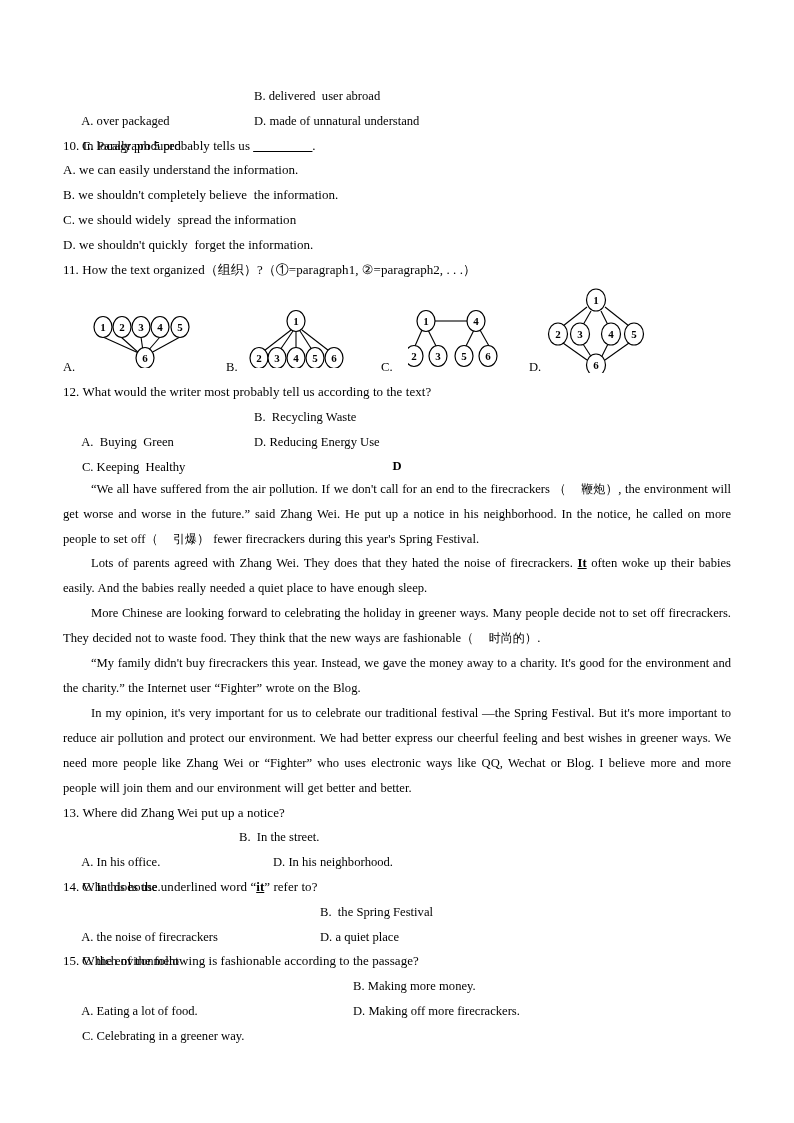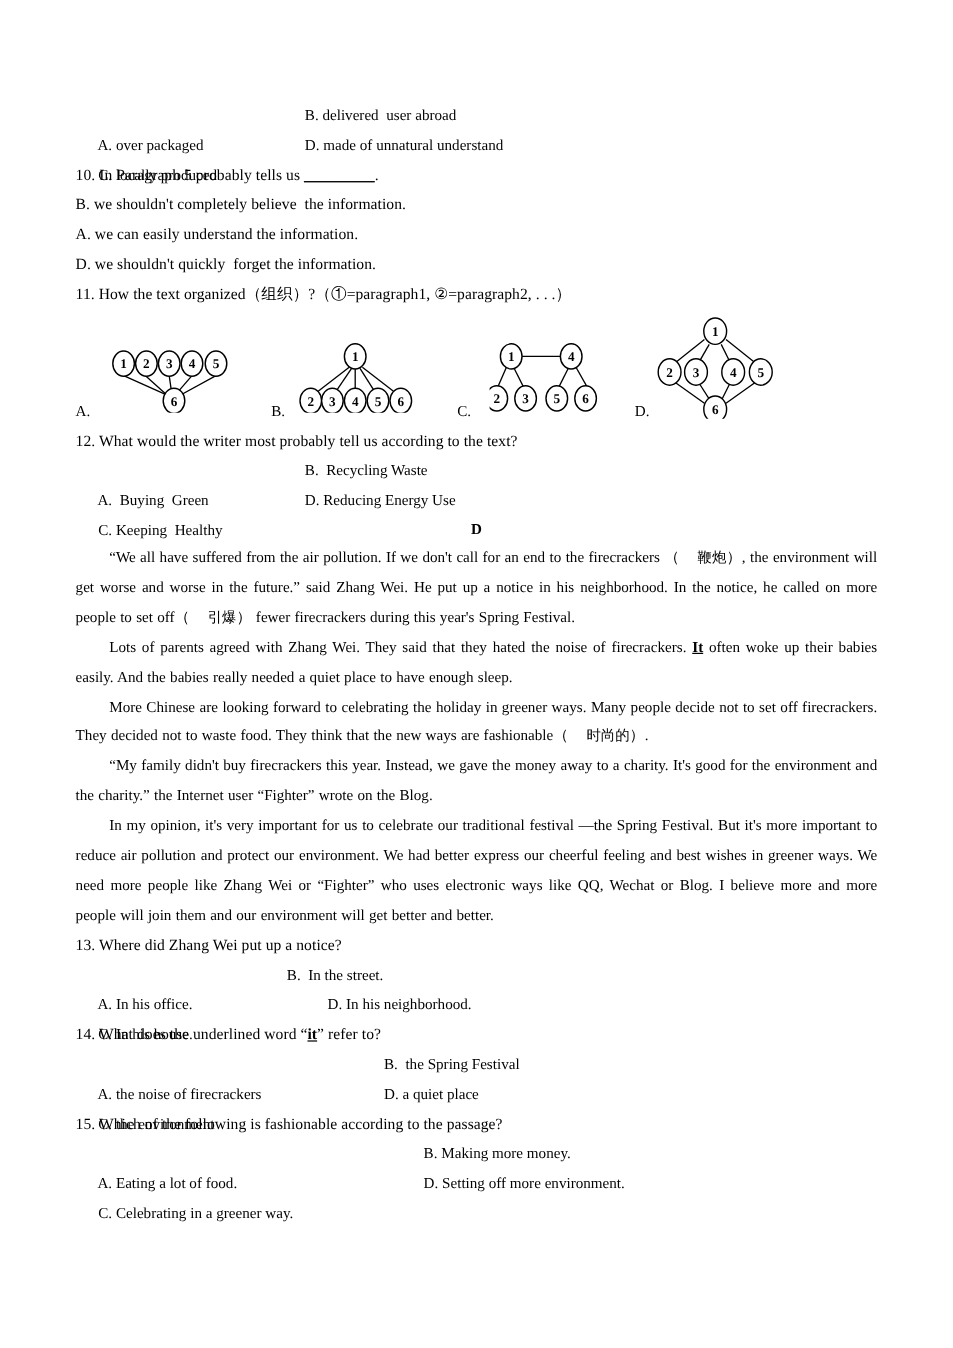--- a/index.html
+++ b/index.html
@@ -113,22 +113,23 @@
     <div class="opt-row">
       <span>A. over packaged</span>
       <span class="col2" style="left:191px;">B. delivered  user abroad</span>
     </div>
     <div class="opt-row">
       <span>C. locally produced</span>
       <span class="col2" style="left:191px;">D. made of unnatural understand</span>
     </div>
 
     <div class="qline"><span>10. In Paragraph 5 probably tells us </span><span class="blank-ul">_________</span><span>.</span></div>
+    <div class="qline">A. we can easily understand the information.</div>
     <div class="qline">B. we shouldn't completely believe  the information.</div>
-    <div class="qline">A. we can easily understand the information.</div>
+    <div class="qline">C. we should widely  spread the information</div>
     <div class="qline">D. we shouldn't quickly  forget the information.</div>
 
     <div class="qline">11. How the text organized（组织）?（①=paragraph1, ②=paragraph2, . . .）</div>
 
     <div class="diagram-area">
 
       <div class="dgroup" style="left:22px; top:14px;">
         <svg width="118" height="72" viewBox="0 0 118 72">
           <g stroke="#000" stroke-width="1.1" fill="none">
             <line x1="18" y1="41" x2="58" y2="59"></line>
@@ -256,21 +257,21 @@
     </div>
     <div class="opt-row">
       <span>C. Keeping  Healthy</span>
       <span class="col2" style="left:191px;">D. Reducing Energy Use</span>
     </div>
 
     <div class="section-head">D</div>
 
     <p class="para"><span>“We  all  have  suffered  from  the  air  pollution.   If  we  don't  call  for  an  end  to  the  firecrackers   （</span><span class="cjk">鞭炮</span><span>）,  the environment  will  get worse and worse in the future.” said  Zhang  Wei.  He  put up a notice in his neighborhood.  In the notice, he called  on more people to set off（</span><span class="cjk">引爆</span><span>）   fewer firecrackers during this year's Spring Festival.</span></p>
 
-    <p class="para"><span>Lots  of parents agreed with Zhang Wei.  They said that they hated the noise of firecrackers. </span><b class="uline">It</b><span> often woke up their babies  easily.  And the babies  really needed a quiet place to have enough sleep.</span></p>
+    <p class="para"><span>Lots  of parents agreed with Zhang Wei.  They does that they hated the noise of firecrackers. </span><b class="uline">It</b><span> often woke up their babies  easily.  And the babies  really needed a quiet place to have enough sleep.</span></p>
 
     <p class="para"><span>More  Chinese  are looking  forward to celebrating the holiday  in greener ways. Many people decide not to set off firecrackers. They decided not to waste food. They think that the new ways are fashionable（</span><span class="cjk">时尚的</span><span>）.</span></p>
 
     <p class="para">“My  family  didn't  buy  firecrackers this  year.  Instead,  we  gave  the  money  away to  a  charity.  It's good  for the environment and the charity.” the Internet user “Fighter” wrote on the Blog.</p>
 
     <p class="para">In my opinion, it's very important  for us to celebrate our traditional  festival  —the Spring Festival. But it's more important  to reduce  air  pollution  and  protect  our  environment.  We  had  better  express  our  cheerful  feeling  and  best wishes  in  greener  ways.  We  need  more  people  like  Zhang  Wei  or  “Fighter”  who  uses  electronic  ways  like  QQ, Wechat or Blog.  I believe  more and more people will join  them and our environment will  get better and better.</p>
 
     <div class="qline">13. Where did Zhang Wei put up a notice?</div>
     <div class="opt-row">
       <span>A. In his office.</span>
@@ -291,17 +292,17 @@
       <span class="col2" style="left:257px;">D. a quiet place</span>
     </div>
 
     <div class="qline">15. Which of the following is fashionable according to the passage?</div>
     <div class="opt-row">
       <span>A. Eating a lot of food.</span>
       <span class="col2" style="left:290px;">B. Making more money.</span>
     </div>
     <div class="opt-row">
       <span>C. Celebrating in a greener way.</span>
-      <span class="col2" style="left:290px;">D. Setting off more environment.</span>
+      <span class="col2" style="left:290px;">D. Making off more firecrackers.</span>
     </div>
 
   </div>
 </div>
 
 </body></html>

